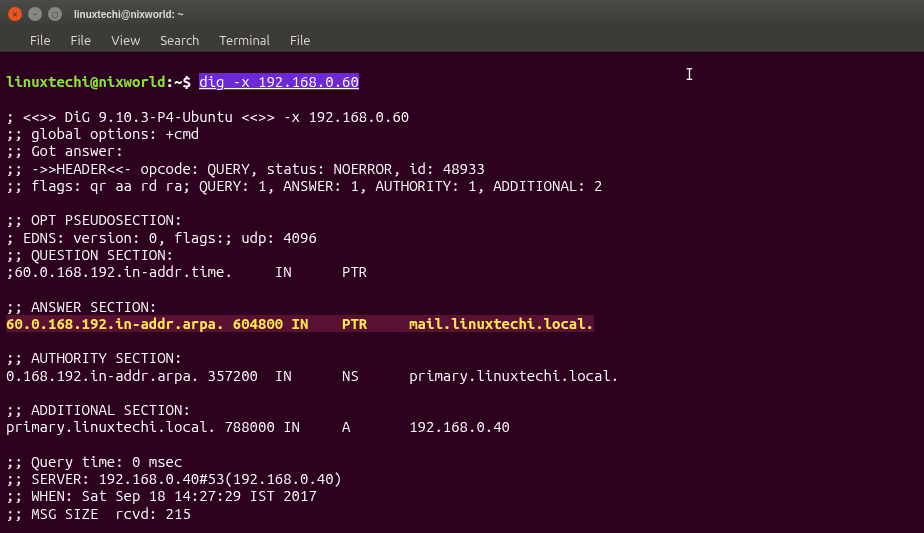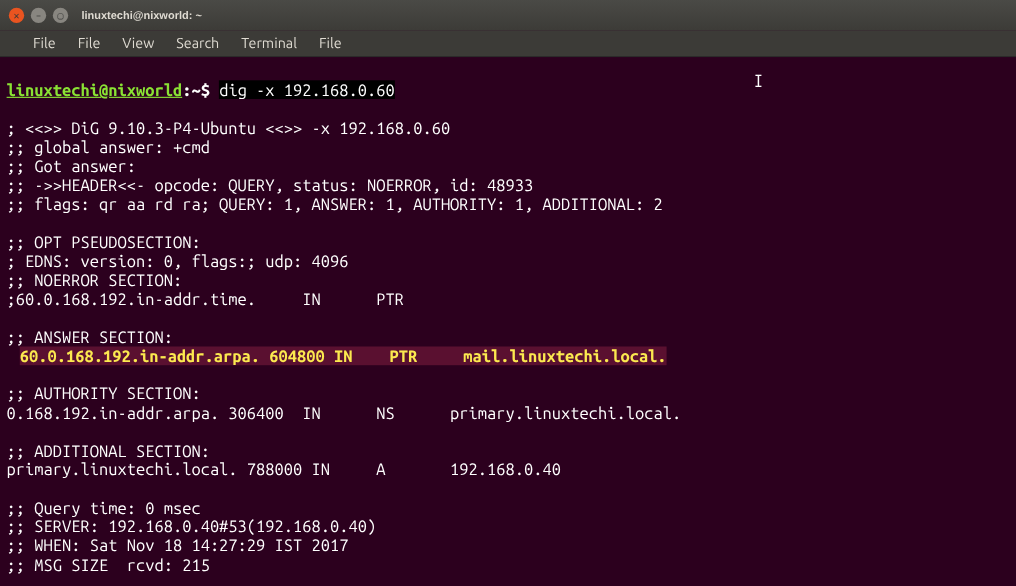--- a/index.html
+++ b/index.html
@@ -61,24 +61,24 @@
     }
     .terminal {
       background: #2c001e;
       padding: 4px 6px;
       font-size: 15px;
       line-height: 1.15;
       color: #ffffff;
       white-space: pre;
       font-family: "Ubuntu Mono", "DejaVu Sans Mono", monospace;
     }
-    .prompt-green { color: #8ae234; font-weight: bold; text-decoration: underline; }
+    .prompt-green { color: #8ae234; font-weight: bold; }
     .prompt-white { color: #ffffff; font-weight: bold; }
-    .cmd-hl { background: #000000; color: #ffffff; }
-    .ans-hl { background: #5a1030; color: #fce94f; font-weight: bold; margin-left: 12px; }
+    .cmd-hl { background: #6d28d9; color: #ffffff; text-decoration: underline; }
+    .ans-hl { background: #5a1030; color: #fce94f; font-weight: bold; }
     .cursor {
       position: absolute;
       color: #ffffff;
       font-size: 16px;
     }
   </style>
 </head>
 <body>
 
 <div class="titlebar">
@@ -96,39 +96,39 @@
   <span class="menu-item">View</span>
   <span class="menu-item">Search</span>
   <span class="menu-item">Terminal</span>
   <span class="menu-item">File</span>
 </div>
 
 <div class="terminal">
 <span class="prompt-green">linuxtechi@nixworld</span><span class="prompt-white">:</span><span class="prompt-white">~</span><span class="prompt-white">$</span> <span class="cmd-hl">dig -x 192.168.0.60</span>
 
 <span>; &lt;&lt;&gt;&gt; DiG 9.10.3-P4-Ubuntu &lt;&lt;&gt;&gt; -x 192.168.0.60</span>
-<span>;; global answer: +cmd</span>
+<span>;; global options: +cmd</span>
 <span>;; Got answer:</span>
 <span>;; -&gt;&gt;HEADER&lt;&lt;- opcode: QUERY, status: NOERROR, id: 48933</span>
 <span>;; flags: qr aa rd ra; QUERY: 1, ANSWER: 1, AUTHORITY: 1, ADDITIONAL: 2</span>
 <span></span>
 <span>;; OPT PSEUDOSECTION:</span>
 <span>; EDNS: version: 0, flags:; udp: 4096</span>
-<span>;; NOERROR SECTION:</span>
+<span>;; QUESTION SECTION:</span>
 <span>;60.0.168.192.in-addr.time.     IN      PTR</span>
 <span></span>
 <span>;; ANSWER SECTION:</span>
 <span class="ans-hl">60.0.168.192.in-addr.arpa. 604800 IN    PTR     mail.linuxtechi.local.</span>
 <span></span>
 <span>;; AUTHORITY SECTION:</span>
-<span>0.168.192.in-addr.arpa. 306400  IN      NS      primary.linuxtechi.local.</span>
+<span>0.168.192.in-addr.arpa. 357200  IN      NS      primary.linuxtechi.local.</span>
 <span></span>
 <span>;; ADDITIONAL SECTION:</span>
 <span>primary.linuxtechi.local. 788000 IN     A       192.168.0.40</span>
 <span></span>
 <span>;; Query time: 0 msec</span>
 <span>;; SERVER: 192.168.0.40#53(192.168.0.40)</span>
-<span>;; WHEN: Sat Nov 18 14:27:29 IST 2017</span>
+<span>;; WHEN: Sat Sep 18 14:27:29 IST 2017</span>
 <span>;; MSG SIZE  rcvd: 215</span>
 <span></span>
  </div>
 
 <span class="cursor" style="left:685px; top:65px;">I</span>
 
 </body></html>

